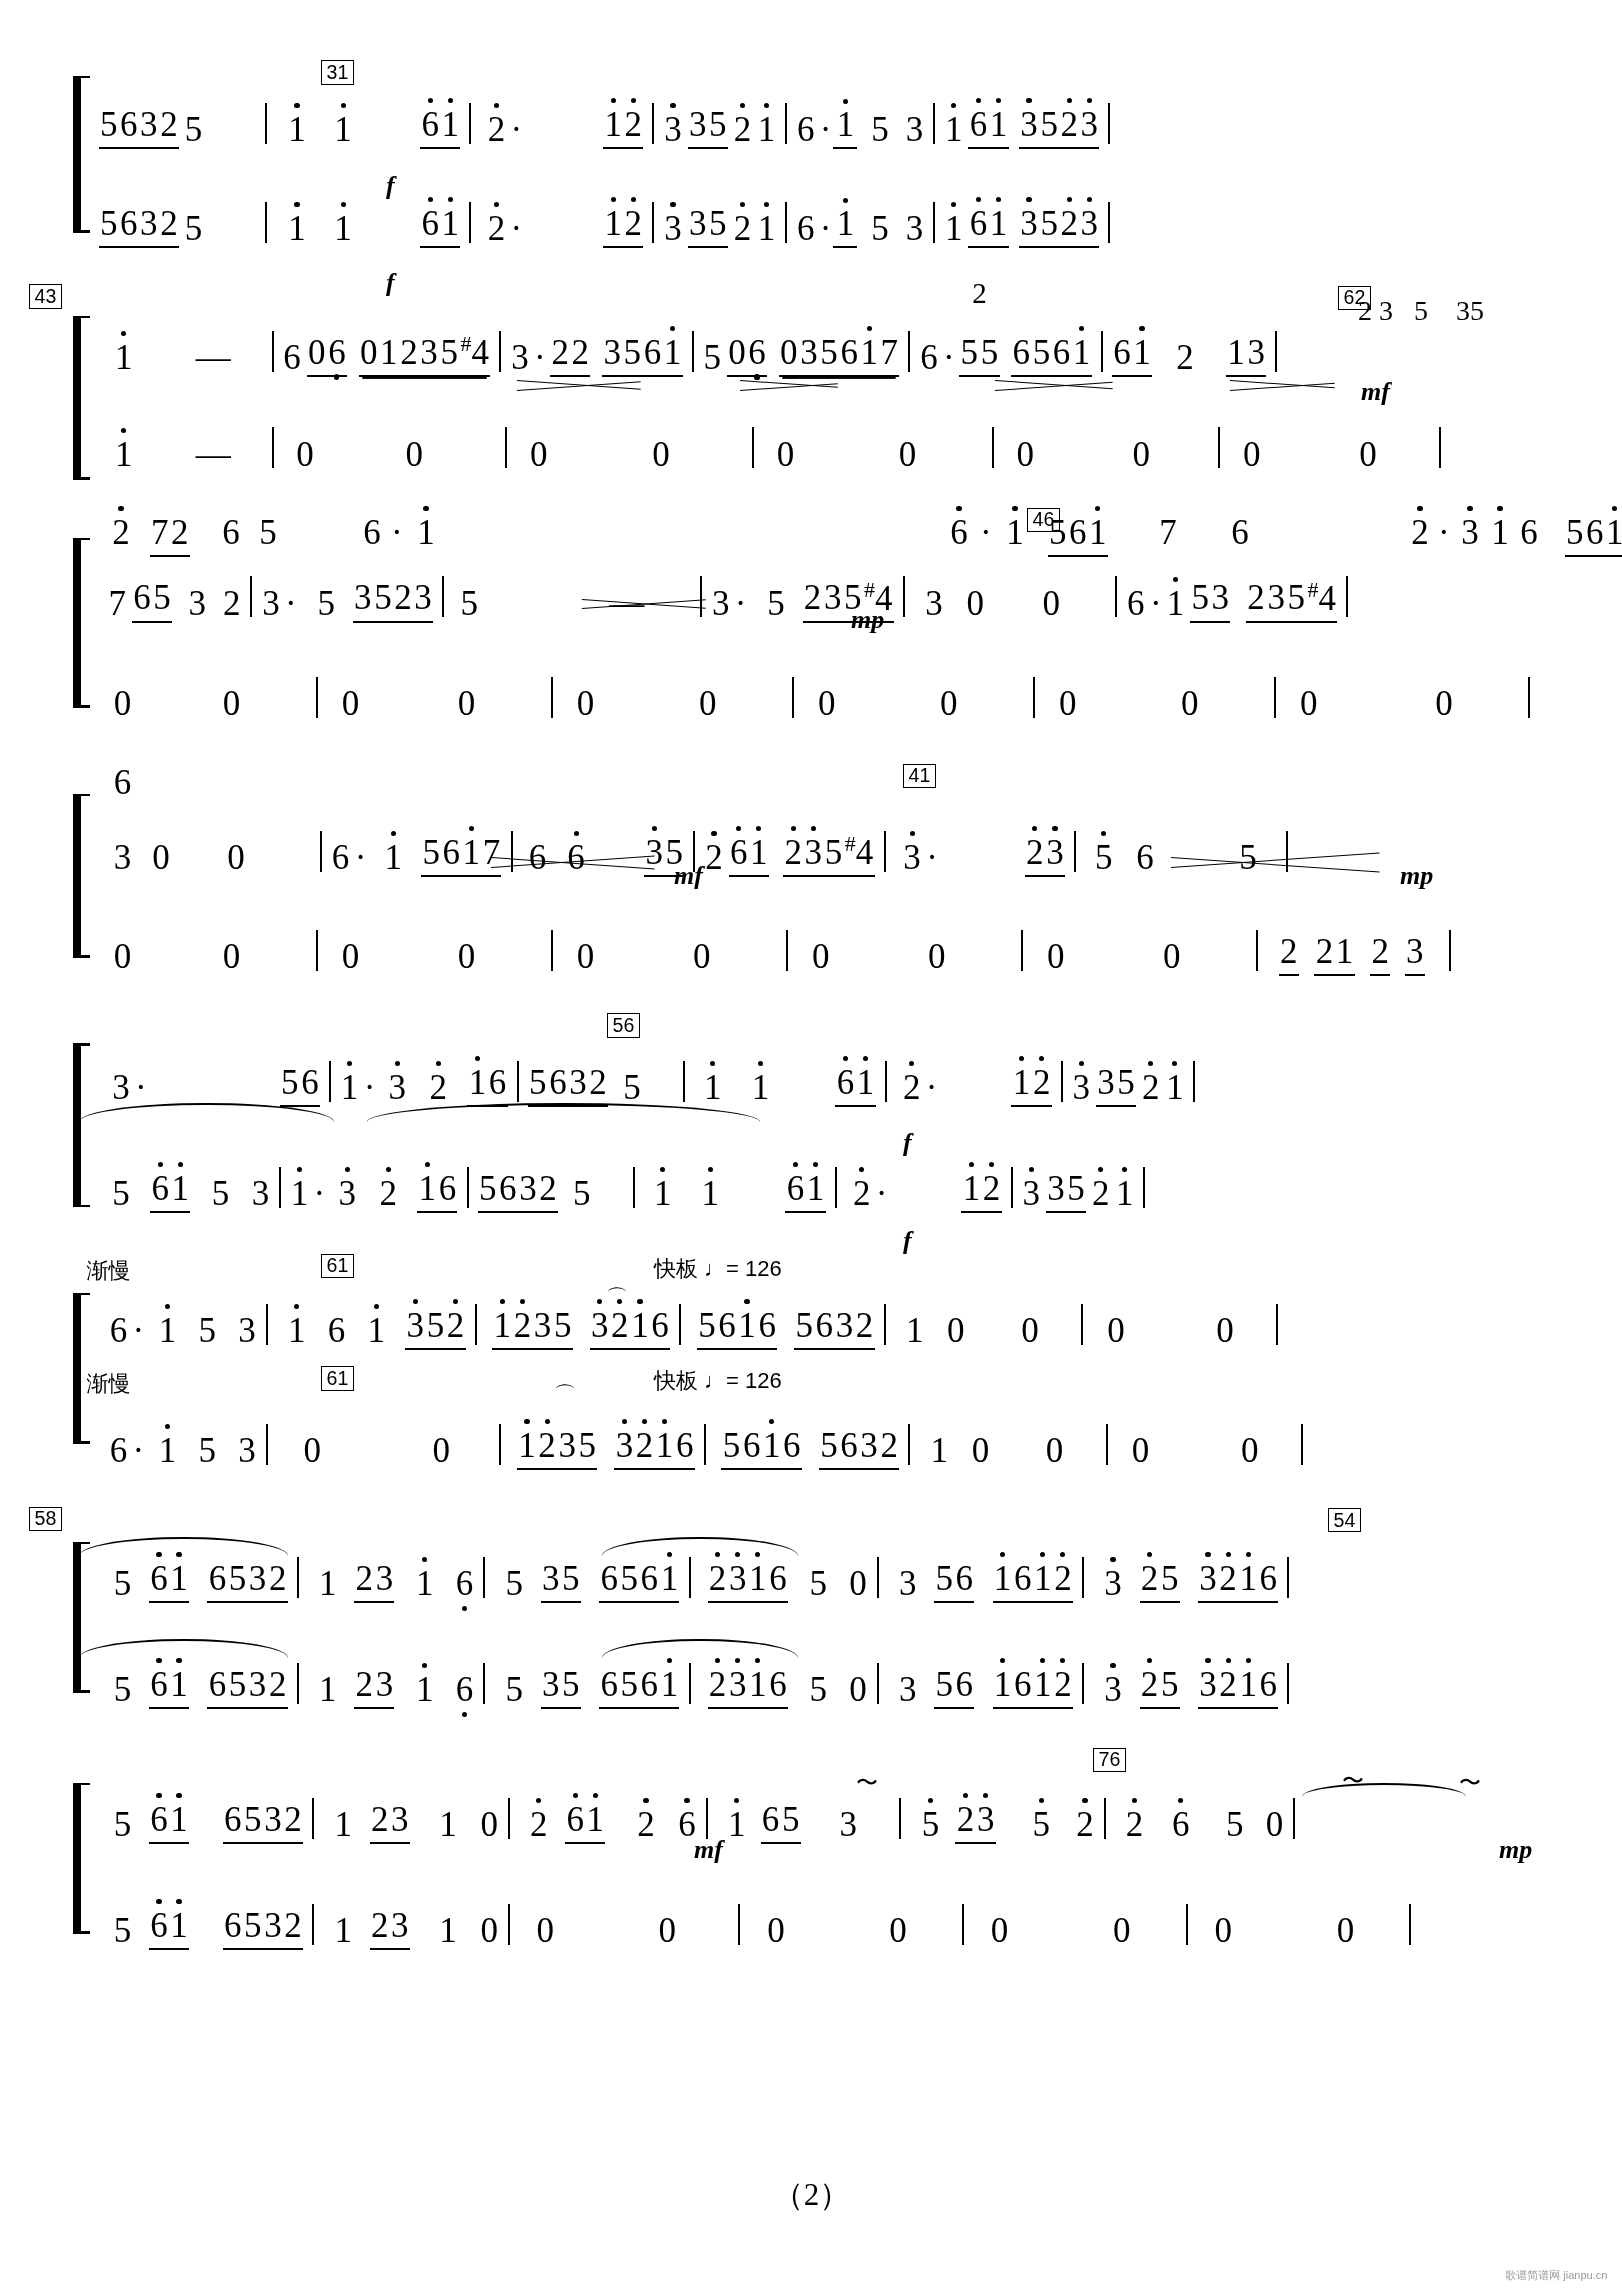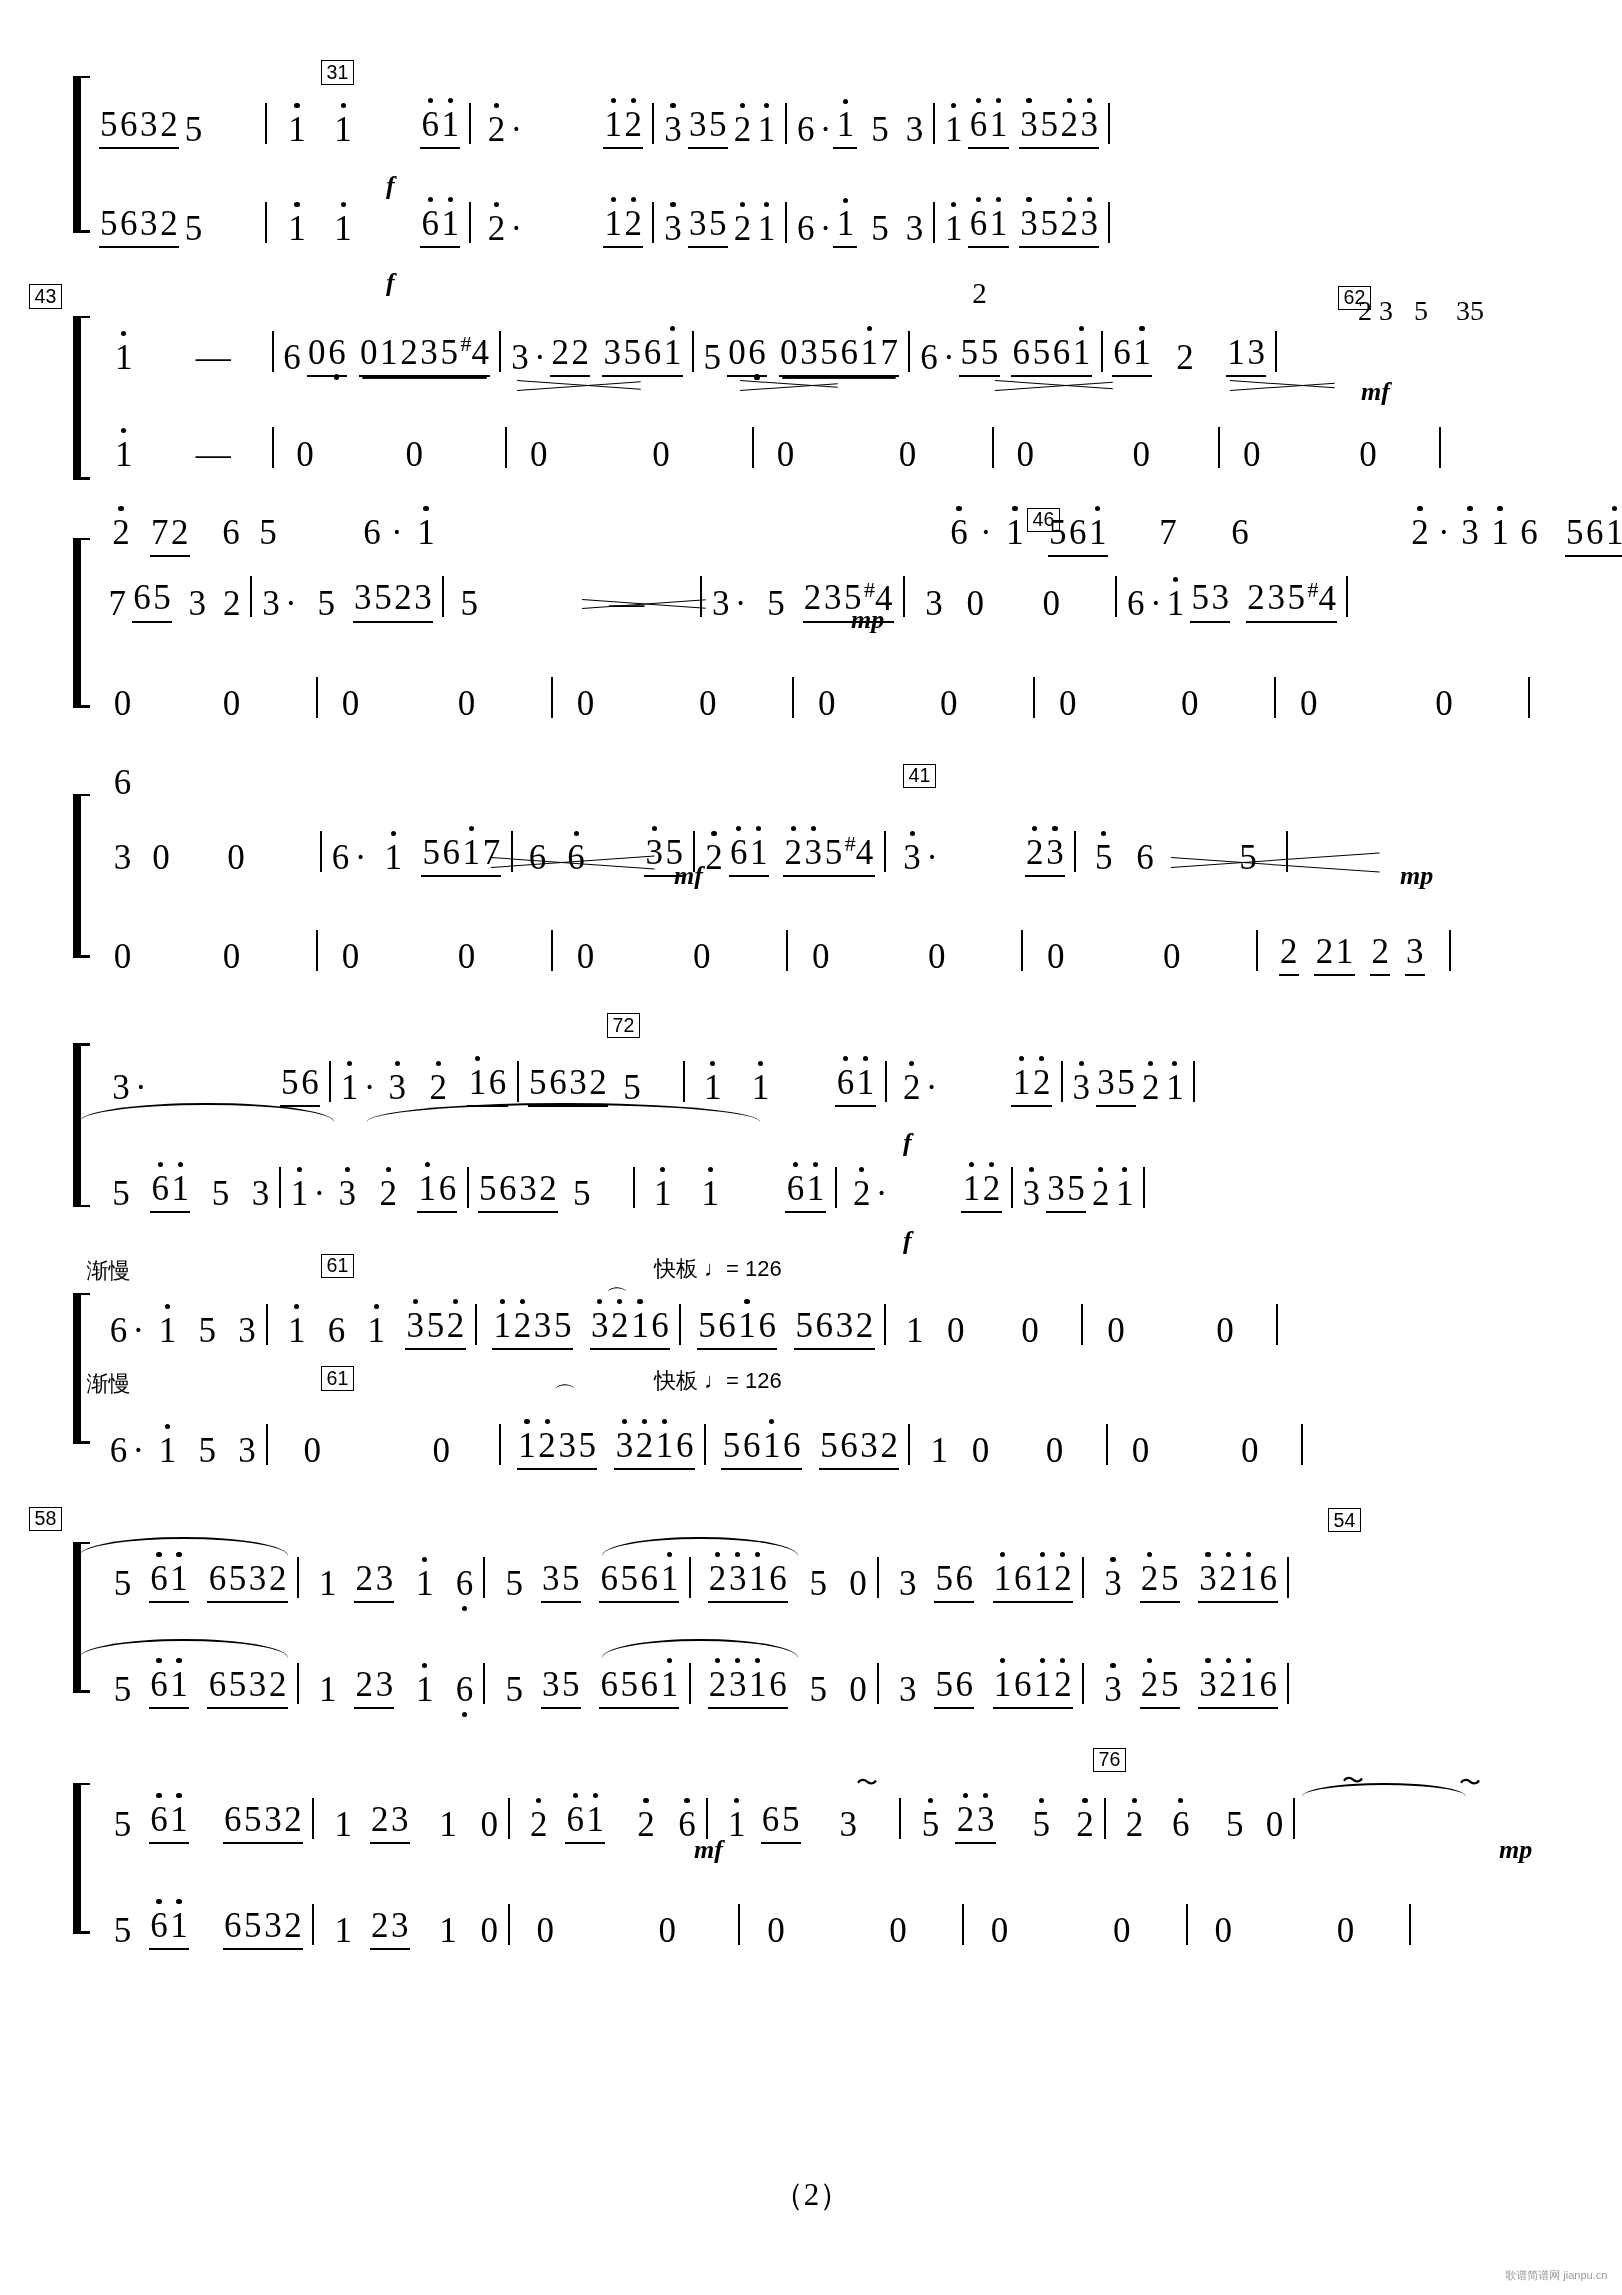--- a/index.html
+++ b/index.html
@@ -629,21 +629,21 @@
       <span class="hair dim" style="left:1112px;top:77px;width:209px;"></span>
     </div>
   </div>
 
   <div class="system" style="margin-top:54px;">
     <div class="brace" style="height:164px;top:13px;">
       <span class="bhook-top"></span>
         <span class="bhook-bot"></span>
     </div>
     <div class="system-inner">
-      <div class="mnum" style="left:548px;top:-17px;">72</div>
+      <div class="mnum" style="left:548px;top:-17px;">56</div>
 
       <div class="staff" style="margin-top:30px;">
         <span class="n" style="margin-left:13px;">3</span>
           <span class="dot-aug">·</span>
         <span class="grp u1" style="margin-left:131px;">
             <span class="n">5</span>
             <span class="n">6</span>
           </span>
         <span class="bar"></span>
         <span class="n up">1</span>

